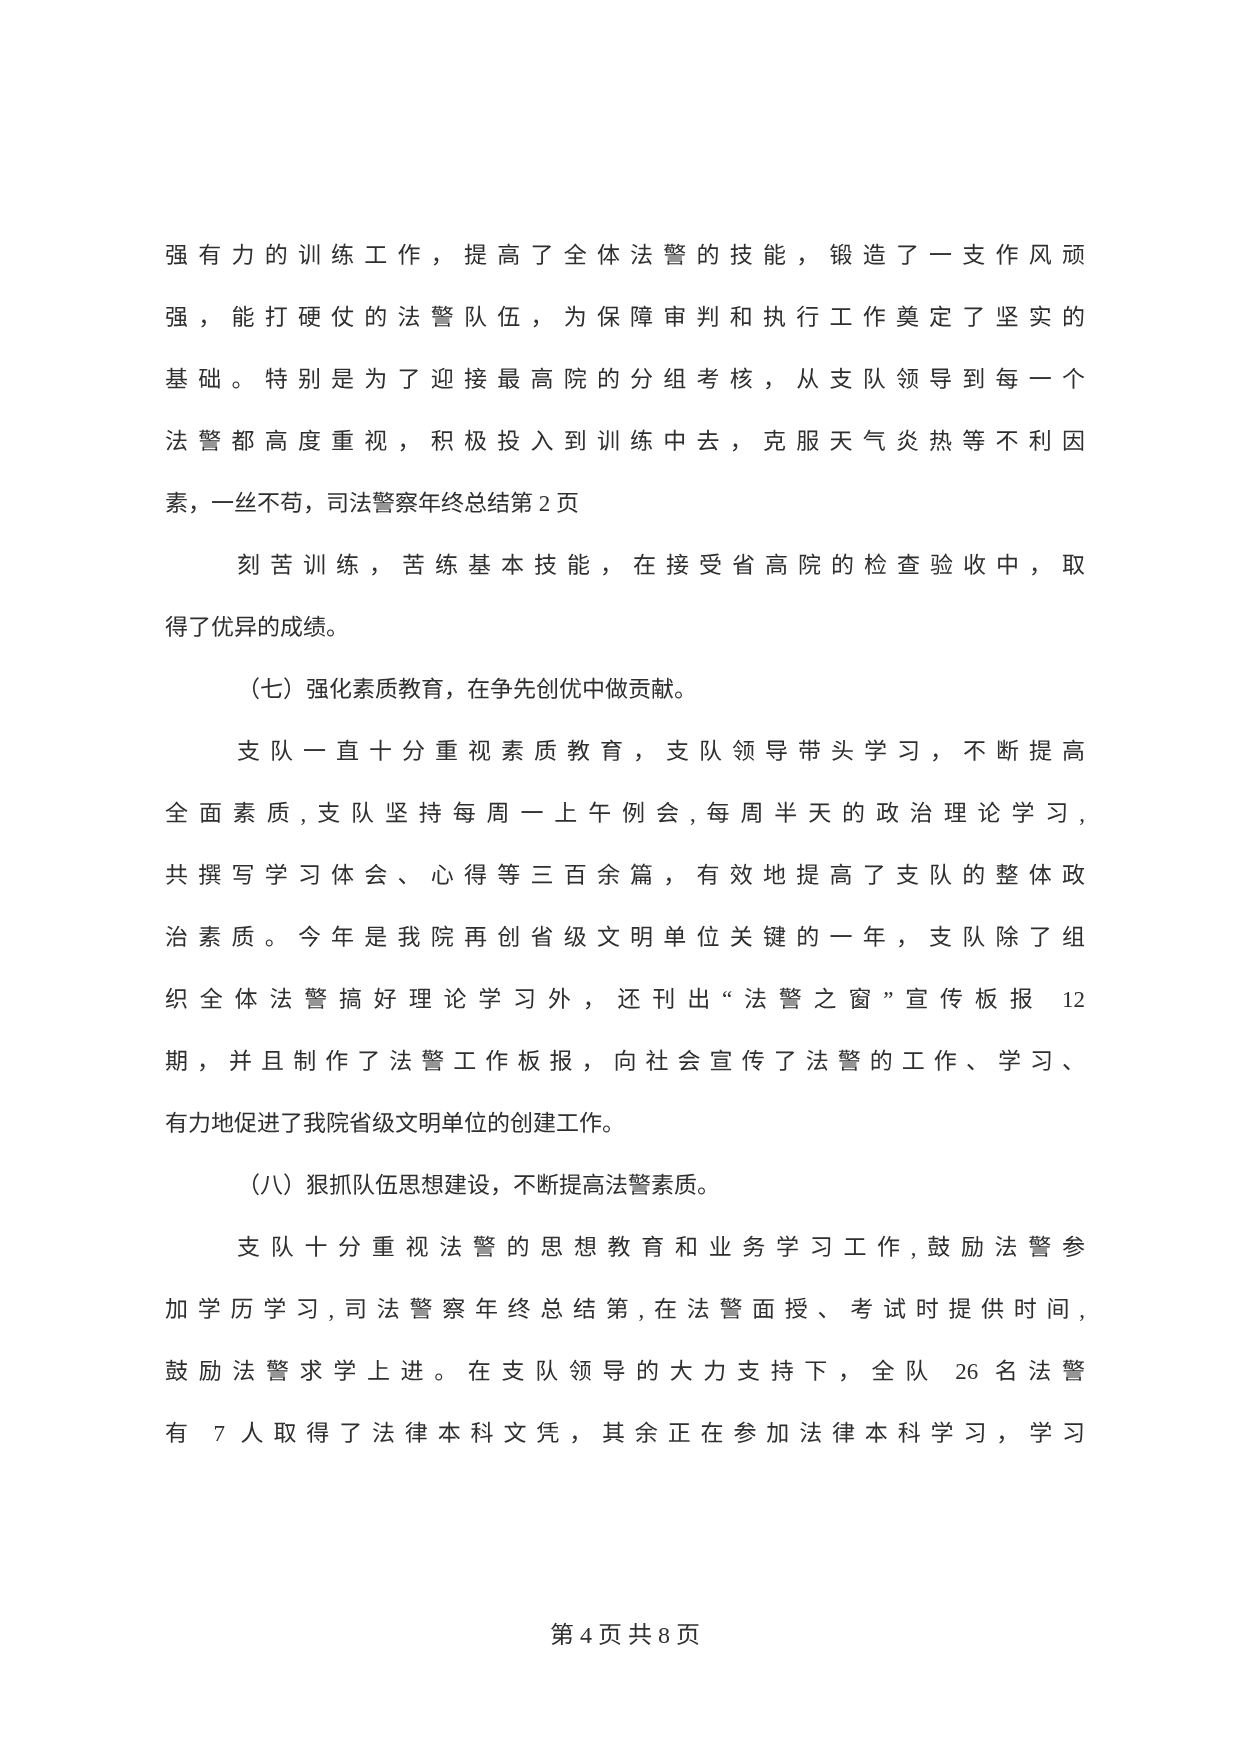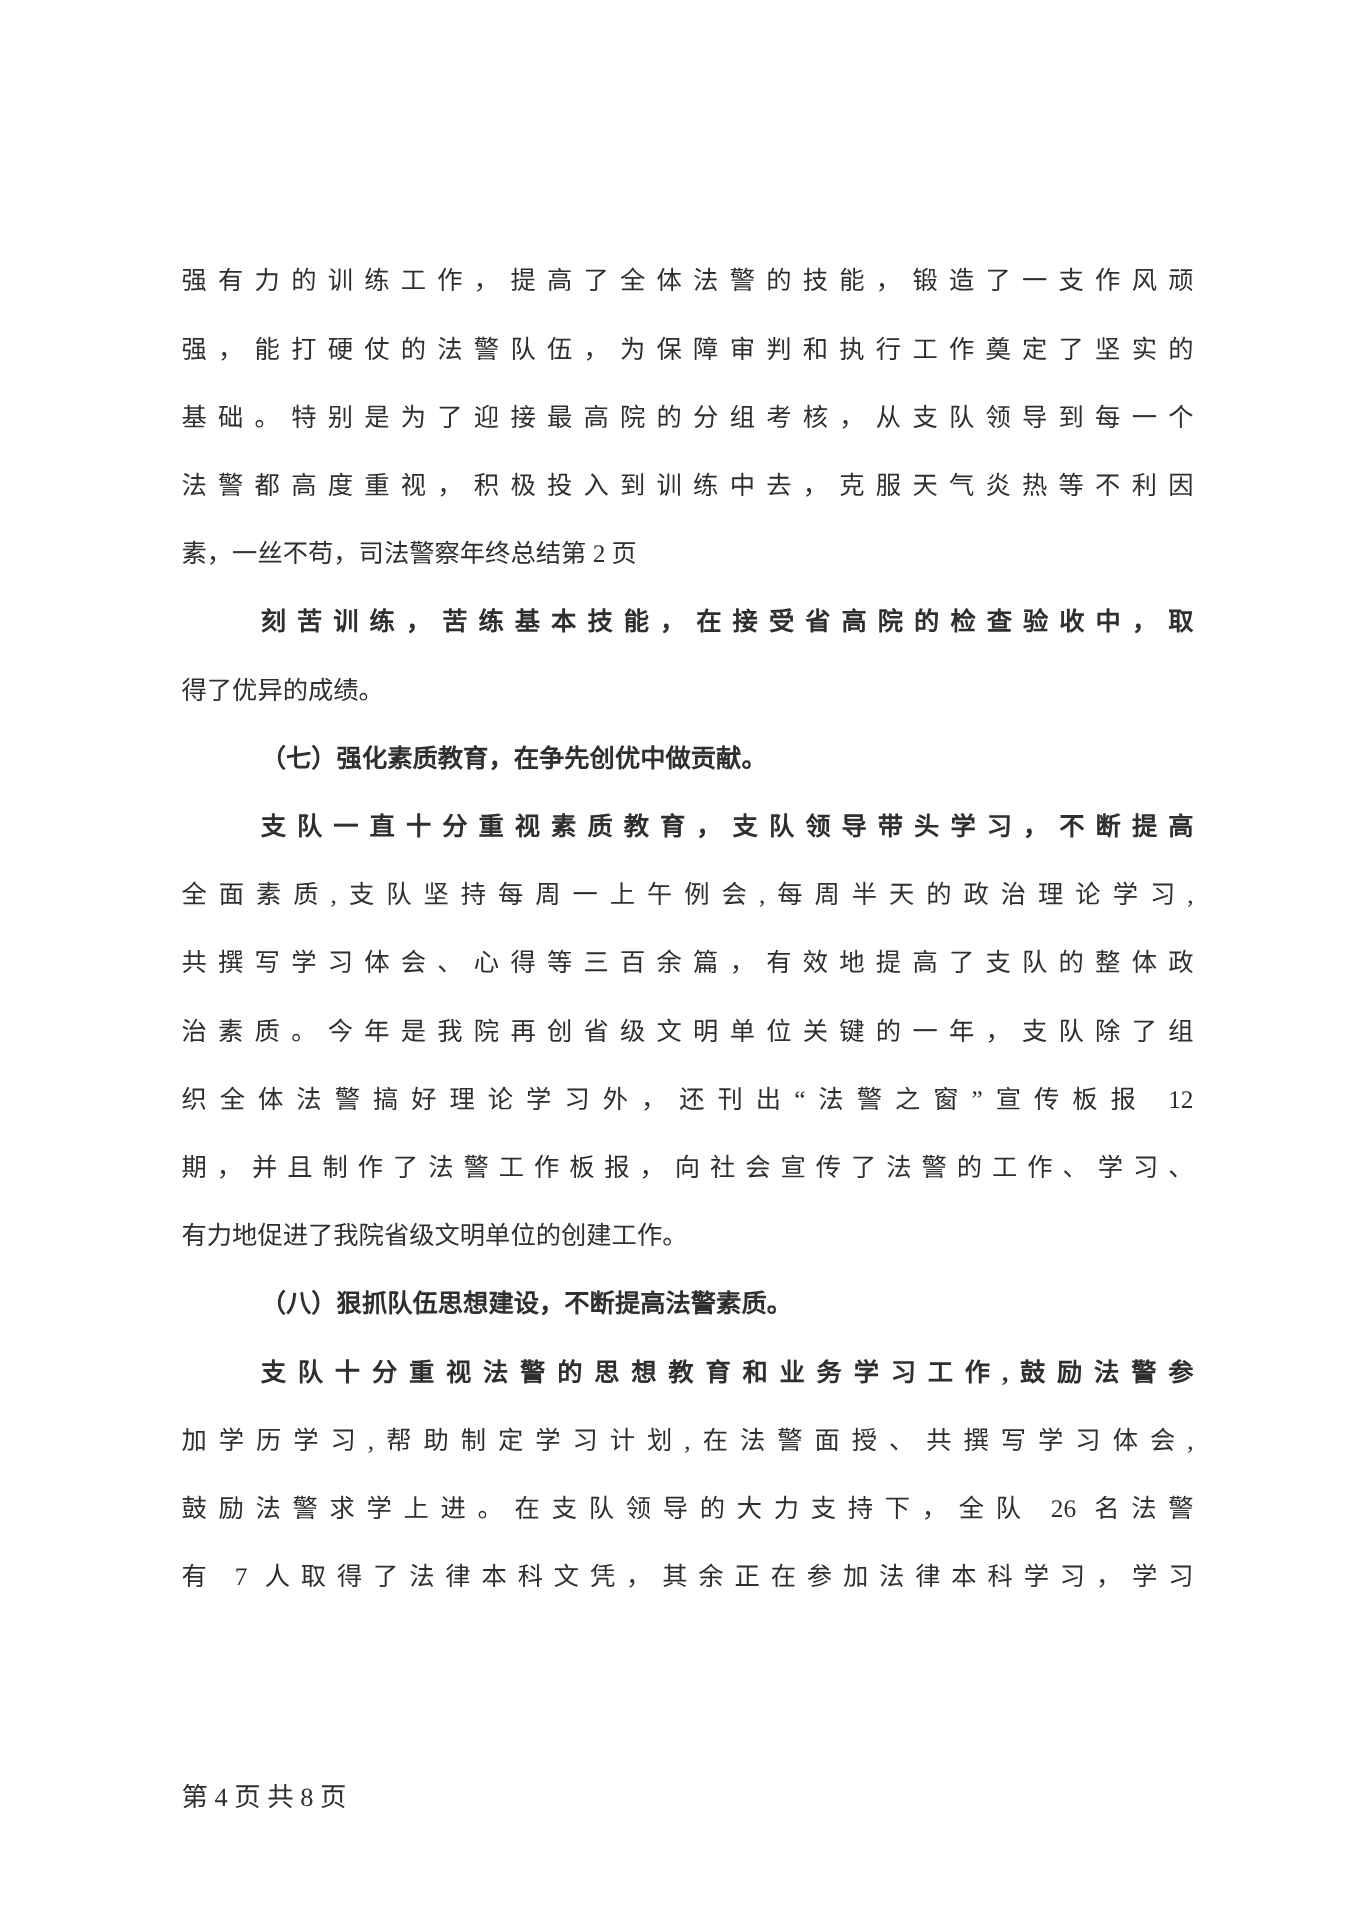--- a/index.html
+++ b/index.html
@@ -26,32 +26,32 @@
   }
   .line {
     height: 62px;
     overflow: hidden;
     text-align: justify;
     text-align-last: justify;
     text-justify: inter-ideograph;
   }
   .line.indent {
     padding-left: 72px;
-    font-weight: bold;
   }
   .line.para-end {
     text-align-last: left;
   }
   .page-footer {
     position: absolute;
     left: 165px;
     top: 1604px;
     width: 920px;
     height: 62px;
     line-height: 62px;
+    text-align: center;
     font-size: 24px;
     color: #2f2f2f;
   }
 </style>
 </head>
 <body>
 
 <div class="page">
   <div class="doc-body" id="doc-body">
       <div class="line">强有力的训练工作，提高了全体法警的技能，锻造了一支作风顽</div>
@@ -64,20 +64,20 @@
       <div class="line indent para-end">（七）强化素质教育，在争先创优中做贡献。</div>
       <div class="line indent">支队一直十分重视素质教育，支队领导带头学习，不断提高</div>
       <div class="line">全面素质,支队坚持每周一上午例会,每周半天的政治理论学习,</div>
       <div class="line">共撰写学习体会、心得等三百余篇，有效地提高了支队的整体政</div>
       <div class="line">治素质。今年是我院再创省级文明单位关键的一年，支队除了组</div>
       <div class="line">织全体法警搞好理论学习外，还刊出“法警之窗”宣传板报 12</div>
       <div class="line">期，并且制作了法警工作板报，向社会宣传了法警的工作、学习、</div>
       <div class="line para-end">有力地促进了我院省级文明单位的创建工作。</div>
       <div class="line indent para-end">（八）狠抓队伍思想建设，不断提高法警素质。</div>
       <div class="line indent">支队十分重视法警的思想教育和业务学习工作,鼓励法警参</div>
-      <div class="line">加学历学习,帮助制定学习计划,在法警面授、共撰写学习体会,</div>
+      <div class="line">加学历学习,司法警察年终总结第,在法警面授、考试时提供时间,</div>
       <div class="line">鼓励法警求学上进。在支队领导的大力支持下，全队 26 名法警</div>
       <div class="line">有 7 人取得了法律本科文凭，其余正在参加法律本科学习，学习</div>
     </div>
   <div class="page-footer">
     <span>第 4 页 共 8 页</span>
   </div>
 </div>
 
 </body></html>

